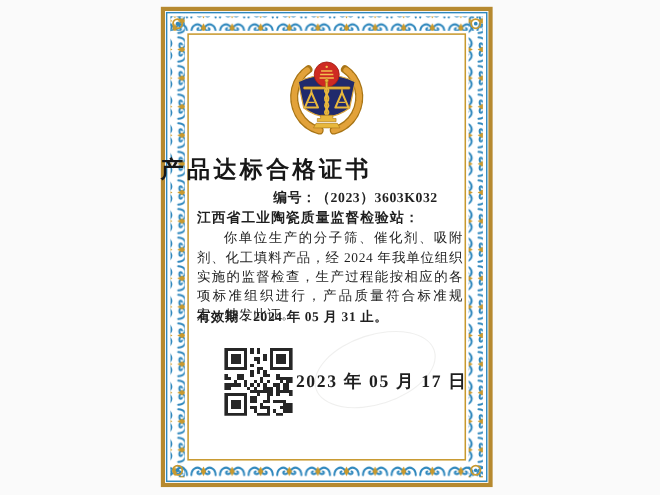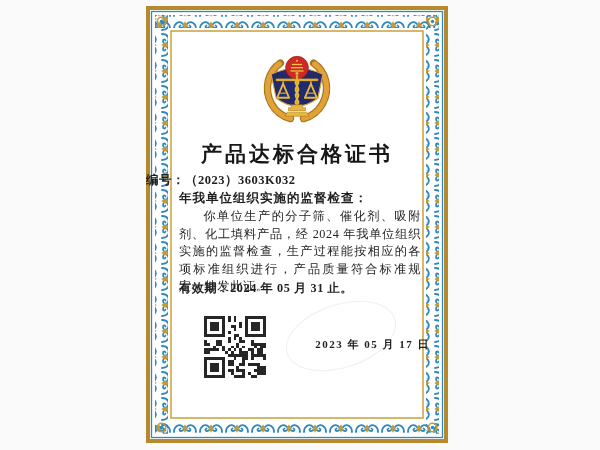--- a/index.html
+++ b/index.html
@@ -12,47 +12,47 @@
   }
   .certificate{
     position:absolute;left:146px;top:6px;width:302px;height:437px;
     background:#ffffff;
   }
   .border-svg{position:absolute;left:0;top:0;width:302px;height:437px;}
   .content{position:absolute;left:0;top:0;width:302px;height:437px;}
   .emblem{position:absolute;left:114px;top:45px;width:74px;height:76px;}
   .cert-title{
     position:absolute;left:0;top:134px;width:100%;margin:0;
-    text-align:center;font-size:21px;font-weight:bold;letter-spacing:3px;
+    font-size:21px;font-weight:bold;letter-spacing:3px;
     color:#171717;
   }
   .serial{
     position:absolute;left:0;top:166px;width:100%;box-sizing:border-box;
-    padding-right:76px;
+    padding-right:50px;text-align:right;
     font-size:12.5px;font-weight:bold;letter-spacing:.5px;
   }
   .recipient{
     position:absolute;left:33px;top:184px;
     font-size:12.5px;font-weight:bold;letter-spacing:1px;
   }
   .body-text{
     position:absolute;left:33px;top:202px;width:242px;margin:0;
     font-size:12.2px;line-height:17.6px;text-align:justify;
     text-indent:2em;letter-spacing:.6px;
   }
   .validity{
     position:absolute;left:33px;top:274px;
     font-size:12.2px;font-weight:bold;letter-spacing:.6px;
   }
   .qr{position:absolute;left:58px;top:310px;width:62px;height:62px;}
   .issuer-block{
     position:absolute;left:118px;top:314px;width:166px;text-align:center;
   }
   .issuer{font-size:12.2px;font-weight:bold;letter-spacing:1px;}
-  .issue-date{margin-top:17px;font-size:11px;font-weight:bold;letter-spacing:1.5px;text-align:right;}
+  .issue-date{margin-top:17px;font-size:16px;font-weight:bold;letter-spacing:1.5px;}
   .ghost-seal{
     position:absolute;left:138px;top:298px;width:112px;height:62px;
     border:1px solid #e2e2e0;border-radius:50%;
     transform:rotate(-18deg);opacity:.55;
   }
 </style>
 </head>
 <body>
 
 <div class="certificate">
@@ -130,21 +130,21 @@
 
         <path d="M34,57 h12 v3.2 h3.2 v3.2 H30.8 v-3.2 H34 Z" fill="#e8b83d" stroke="#a87516" stroke-width="0.6"></path>
         <path d="M29.5,65 h21 l2.5,4.5 h-26 Z" fill="#e8b83d" stroke="#a87516" stroke-width="0.6"></path>
       </svg>
     </div>
 
     <h1 class="cert-title">产品达标合格证书</h1>
 
     <div class="serial">编号：（2023）3603K032</div>
 
-    <div class="recipient">年我单位组织实施的监督检查：</div>
+    <div class="recipient">江西省工业陶瓷质量监督检验站：</div>
 
     <p class="body-text">你单位生产的分子筛、催化剂、吸附剂、化工填料产品，经 2024 年我单位组织实施的监督检查，生产过程能按相应的各项标准组织进行，产品质量符合标准规定，特发此证。</p>
 
     <div class="validity">有效期：2024 年 05 月 31 止。</div>
 
     <div class="qr">
       <svg id="qr-svg" viewBox="0 0 21 21" width="62" height="62" xmlns="http://www.w3.org/2000/svg" shape-rendering="crispEdges">
         <rect x="0" y="0" width="21" height="21" fill="#ffffff"></rect>
         <g fill="#262626" id="qr-finders">
           <path d="M0,0 h7 v7 h-7 Z M1,1 v5 h5 v-5 Z" fill-rule="evenodd"></path>

